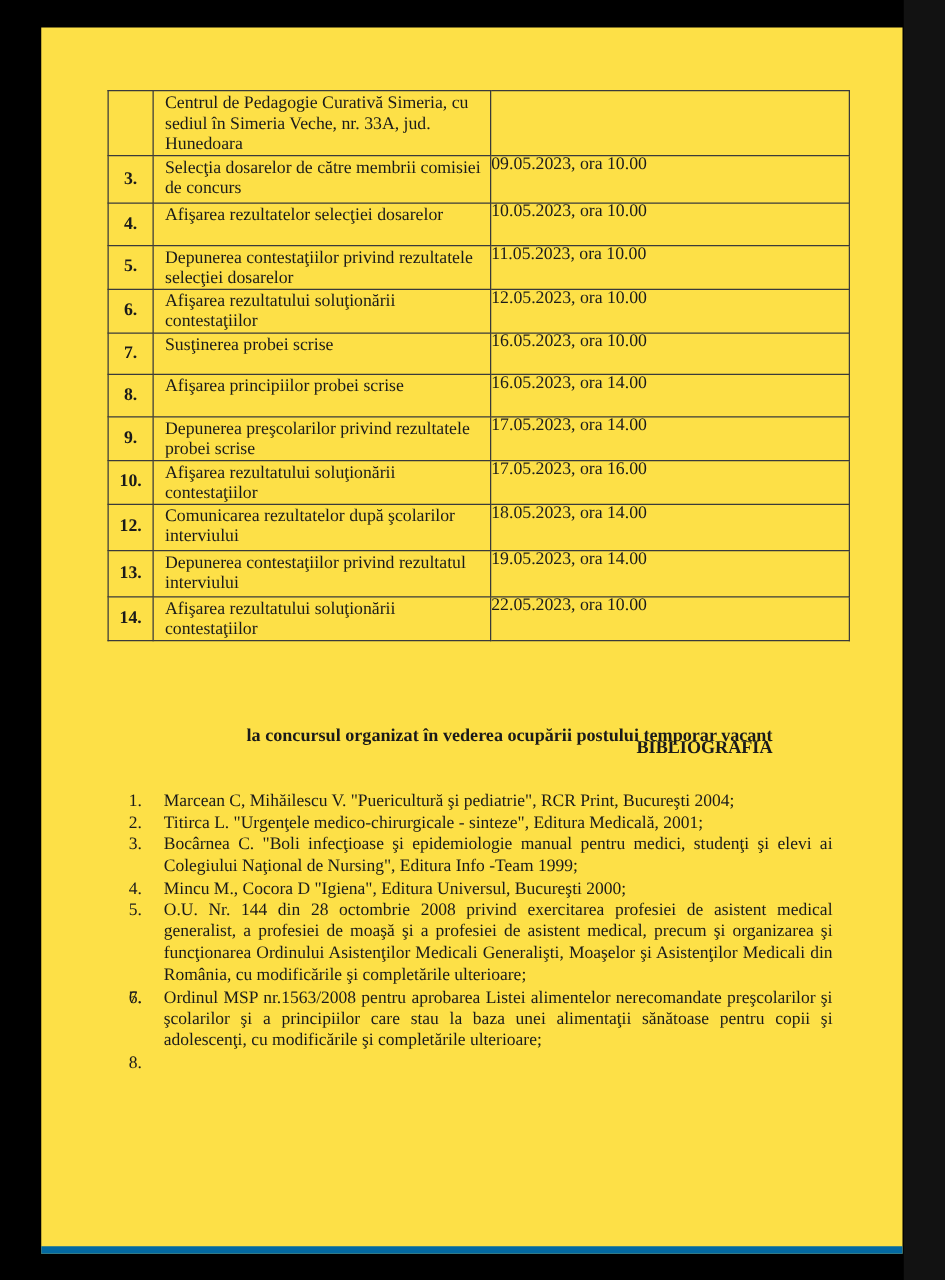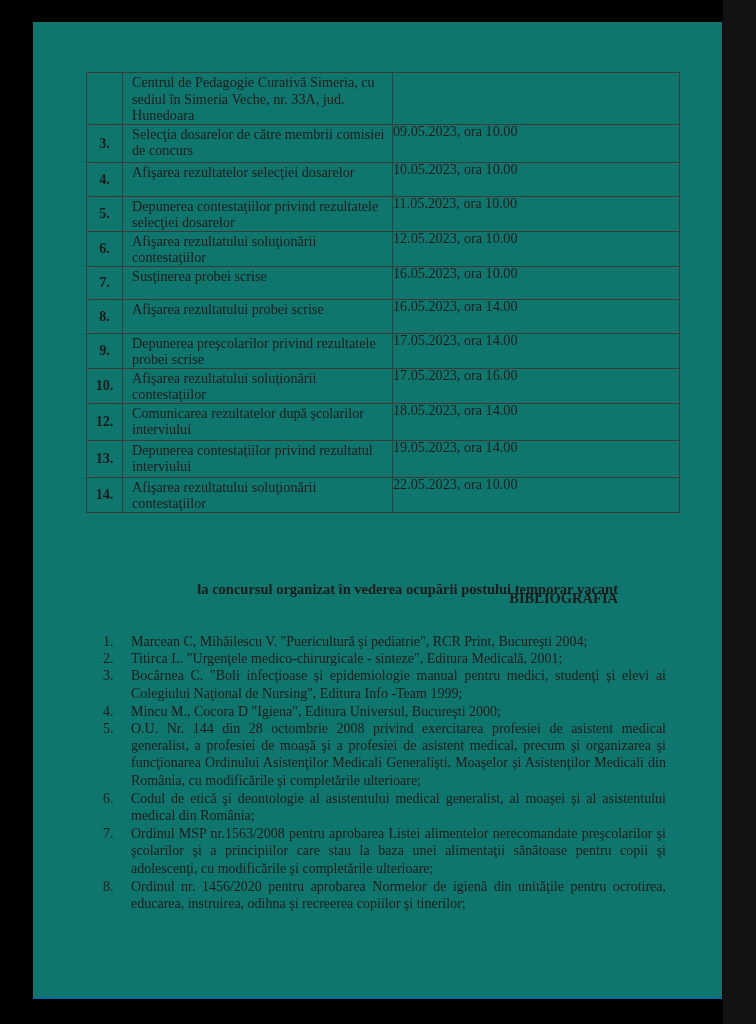--- a/index.html
+++ b/index.html
@@ -3,21 +3,21 @@
 <meta charset="utf-8">
 <style>
   html, body { margin: 0; padding: 0; }
   body {
     width: 756px; height: 1024px; background: #000; position: relative; overflow: hidden;
     font-family: "Liberation Serif", serif; color: #1a1a1a;
   }
   .right-strip { position: absolute; left: 723px; top: 0; width: 33px; height: 1024px; background: #121212; }
   .page {
     position: absolute; left: 33px; top: 22px; width: 689px; height: 975px;
-    background: #0f766e; border-bottom: 2px solid #0369a1;
+    background: #fde047; border-bottom: 6px solid #0369a1;
   }
   table.sched {
     position: absolute; left: 53px; top: 50px; width: 594px;
     border-collapse: collapse; font-size: 14.2px; line-height: 16.5px;
   }
   table.sched td {
     border: 1px solid #3a3a3a; vertical-align: top; padding: 0;
   }
   td.num { width: 35px; font-weight: bold; text-align: center; vertical-align: middle !important; }
   td.act { width: 260px; padding: 1px 0 0 9px !important; }
@@ -84,21 +84,21 @@
         </tr>
         <tr style="height: 33px;">
           <td class="num">7.</td>
           <td class="act">Susţinerea probei scrise</td>
           <td class="date">
             <span>16.05.2023, ora 10.00</span>
           </td>
         </tr>
         <tr style="height: 34px;">
           <td class="num">8.</td>
-          <td class="act">Afişarea rezultatului probei scrise</td>
+          <td class="act">Afişarea principiilor probei scrise</td>
           <td class="date">
             <span>16.05.2023, ora 14.00</span>
           </td>
         </tr>
         <tr style="height: 35px;">
           <td class="num">9.</td>
           <td class="act">Depunerea preşcolarilor privind rezultatele probei scrise</td>
           <td class="date">
             <span>17.05.2023, ora 14.00</span>
           </td>
@@ -136,17 +136,17 @@
 
   <div class="bib-title t1">BIBLIOGRAFIA</div>
   <div class="bib-title t2">la concursul organizat în vederea ocupării postului temporar vacant</div>
 
   <ol class="bib" id="bib-list">
       <li><span class="n">1.</span><span>Marcean C, Mihăilescu V. "Puericultură şi pediatrie", RCR Print, Bucureşti 2004;</span></li>
       <li><span class="n">2.</span><span>Titirca L. "Urgenţele medico-chirurgicale - sinteze", Editura Medicală, 2001;</span></li>
       <li class="tight"><span class="n">3.</span><span>Bocârnea C. "Boli infecţioase şi epidemiologie manual pentru medici, studenţi şi elevi ai Colegiului Naţional de Nursing", Editura Info -Team 1999;</span></li>
       <li><span class="n">4.</span><span>Mincu M., Cocora D "Igiena", Editura Universul, Bucureşti 2000;</span></li>
       <li class="tight"><span class="n">5.</span><span>O.U. Nr. 144 din 28 octombrie 2008 privind exercitarea profesiei de asistent medical generalist, a profesiei de moaşă şi a profesiei de asistent medical, precum şi organizarea şi funcţionarea Ordinului Asistenţilor Medicali Generalişti, Moaşelor şi Asistenţilor Medicali din România, cu modificările şi completările ulterioare;</span></li>
-      <li class="tight"><span class="n">6.</span><span>Codul de etică şi deontologie al asistentului medical generalist, al moaşei şi al asistentului medical din România;</span></li>
+      <li class="tight"><span class="n">6.</span></li>
       <li class="tight"><span class="n">7.</span><span>Ordinul MSP nr.1563/2008 pentru aprobarea Listei alimentelor nerecomandate preşcolarilor şi şcolarilor şi a principiilor care stau la baza unei alimentaţii sănătoase pentru copii şi adolescenţi, cu modificările şi completările ulterioare;</span></li>
-      <li><span class="n">8.</span><span>Ordinul nr. 1456/2020 pentru aprobarea Normelor de igienă din unităţile pentru ocrotirea, educarea, instruirea, odihna şi recreerea copiilor şi tinerilor;</span></li>
+      <li><span class="n">8.</span></li>
     </ol>
 </div>
 
 </body></html>

